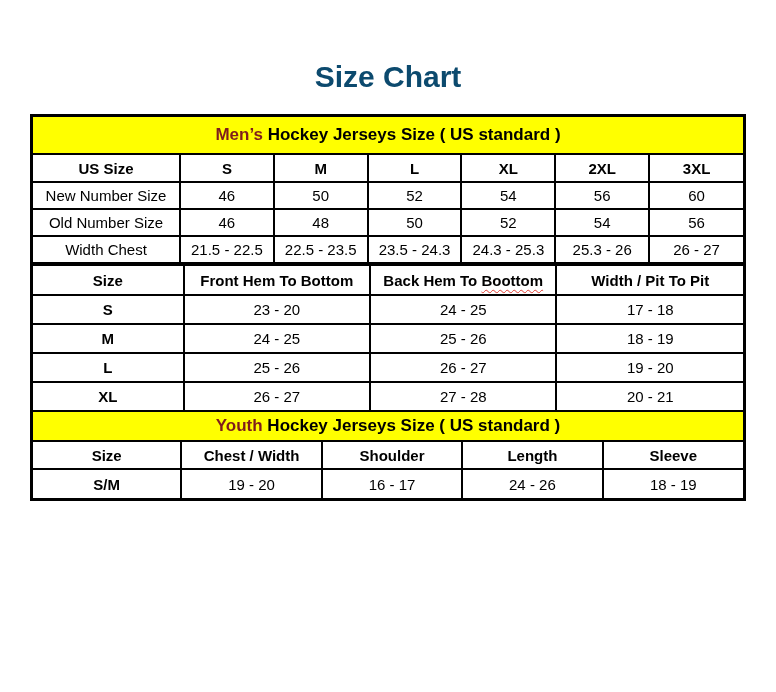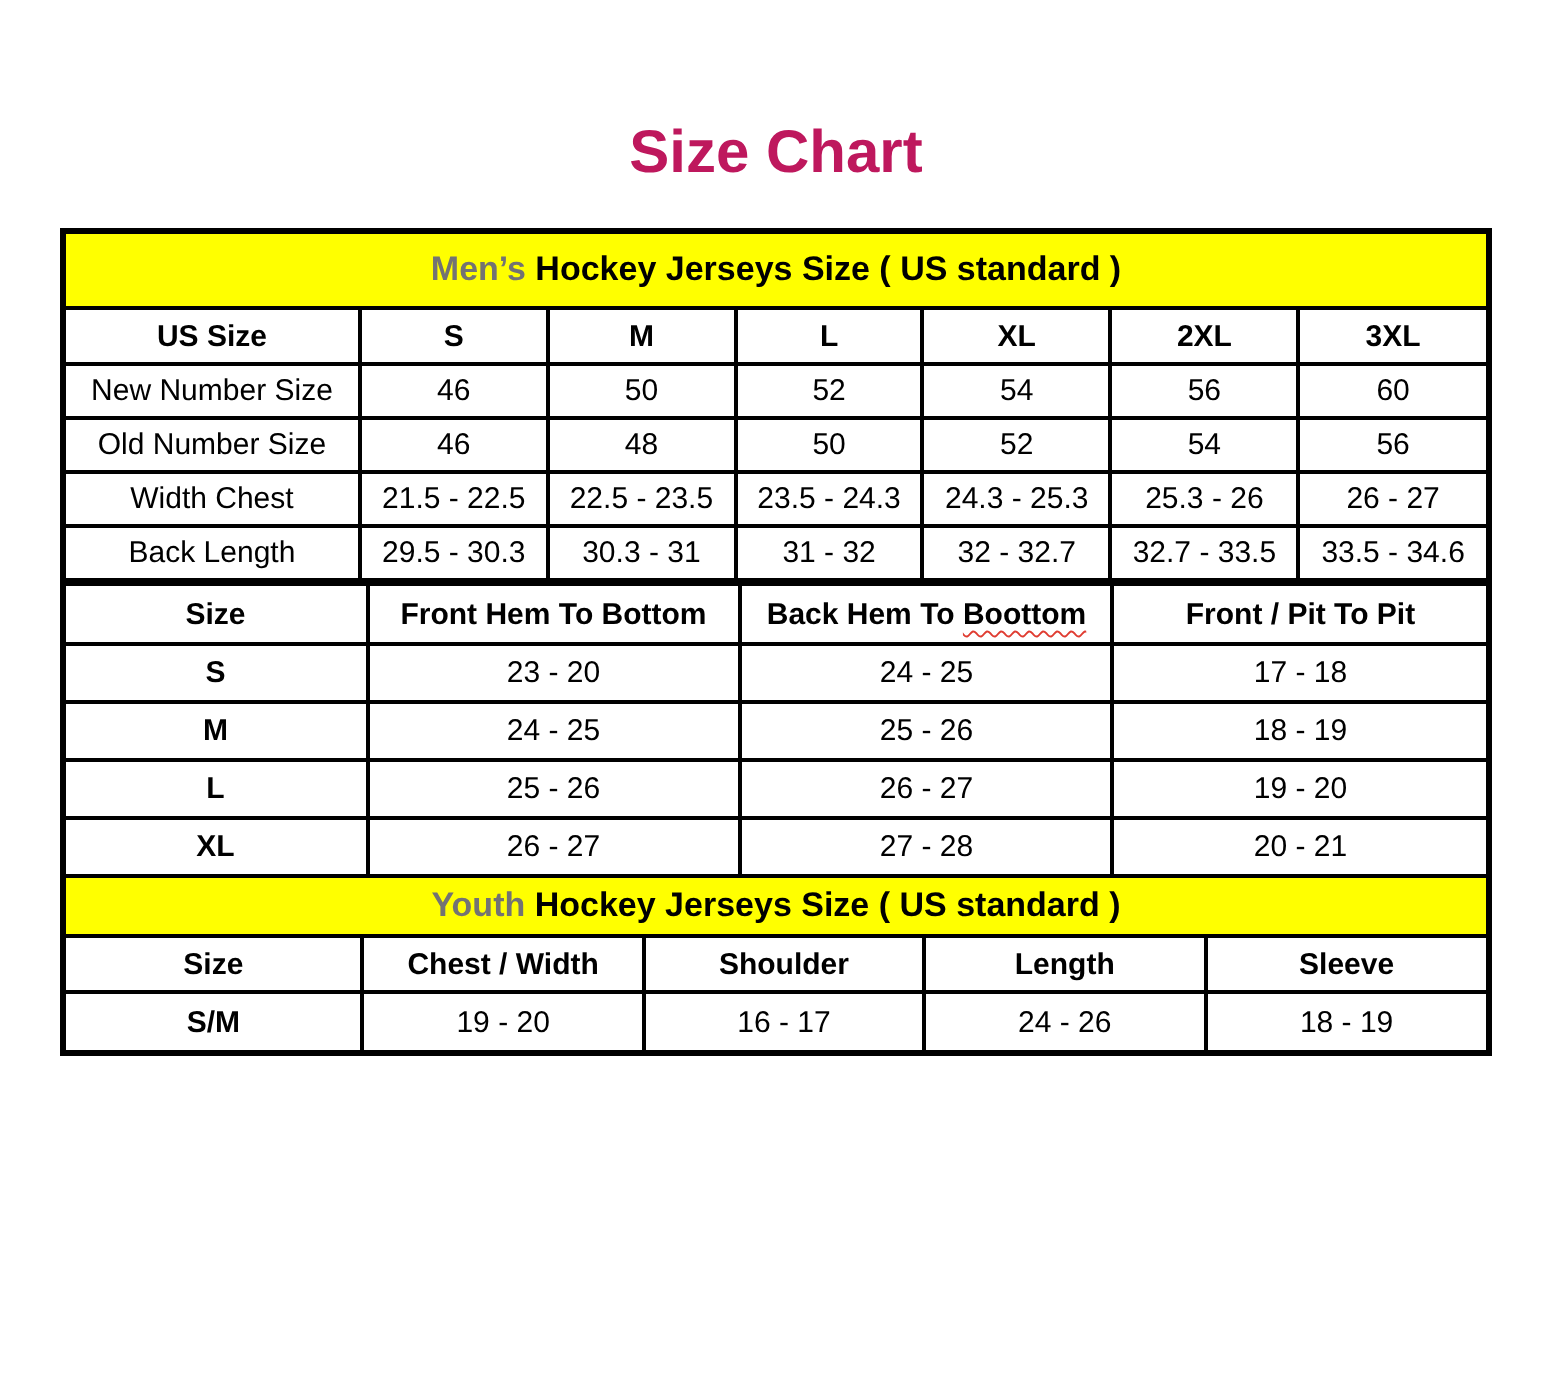--- a/index.html
+++ b/index.html
@@ -4,42 +4,42 @@
 <style>
   html,body{margin:0;padding:0;}
   body{
     width:776px;height:692px;background:#ffffff;
     font-family:"Liberation Sans",sans-serif;color:#000;
     overflow:hidden;
   }
   .title{
     margin:0;padding:60px 0 20px 0;
     text-align:center;
-    font-size:30px;font-weight:bold;color:#be185d;
+    font-size:30px;font-weight:bold;color:#0c4a6e;
   }
   .chart{
     width:710px;margin:0 auto;
     border:3px solid #000;
     background:#fff;
   }
   table{width:100%;border-collapse:collapse;table-layout:fixed;}
   th,td{
     border:2px solid #000;
     text-align:center;vertical-align:middle;
     white-space:nowrap;overflow:hidden;
     padding:0 2px;font-size:15px;
   }
   tr > *:first-child{border-left:0;}
   tr > *:last-child{border-right:0;}
   .band{
     background:#FFFF00;
     font-weight:bold;font-size:17px;
     border-top:0;border-bottom:2px solid #000;
   }
-  .band .red{color:#737373;}
+  .band .red{color:#7f1d1d;}
   .head-row th{font-weight:bold;}
   tbody td{font-weight:normal;}
   
   .mens  tbody th{font-weight:normal;}
   .womens tbody th,.youth tbody th{font-weight:bold;}
   
   .mens  .band{height:36px;}
   .mens  .head-row th{height:26px;}
   .mens  tbody th,.mens tbody td{height:25px;}
   .womens .band{height:31px;}
@@ -115,45 +115,36 @@
           </tr>
           <tr>
             <th>Width Chest</th>
             <td>21.5 - 22.5</td>
             <td>22.5 - 23.5</td>
             <td>23.5 - 24.3</td>
             <td>24.3 - 25.3</td>
             <td>25.3 - 26</td>
             <td>26 - 27</td>
           </tr>
-          <tr>
-            <th>Back Length</th>
-            <td>29.5 - 30.3</td>
-            <td>30.3 - 31</td>
-            <td>31 - 32</td>
-            <td>32 - 32.7</td>
-            <td>32.7 - 33.5</td>
-            <td>33.5 - 34.6</td>
-          </tr>
         </tbody>
     </table>
 
     <table class="womens">
       <colgroup>
           <col class="label">
           <col>
           <col>
           <col>
         </colgroup>
       <thead>
         <tr class="head-row">
             <th>Size</th>
             <th>Front Hem To Bottom</th>
             <th>Back Hem To <span class="squiggle">Boottom</span></th>
-            <th>Front / Pit To Pit</th>
+            <th>Width / Pit To Pit</th>
           </tr>
       </thead>
       <tbody>
           <tr>
             <th>S</th>
             <td>23 - 20</td>
             <td>24 - 25</td>
             <td>17 - 18</td>
           </tr>
           <tr>

